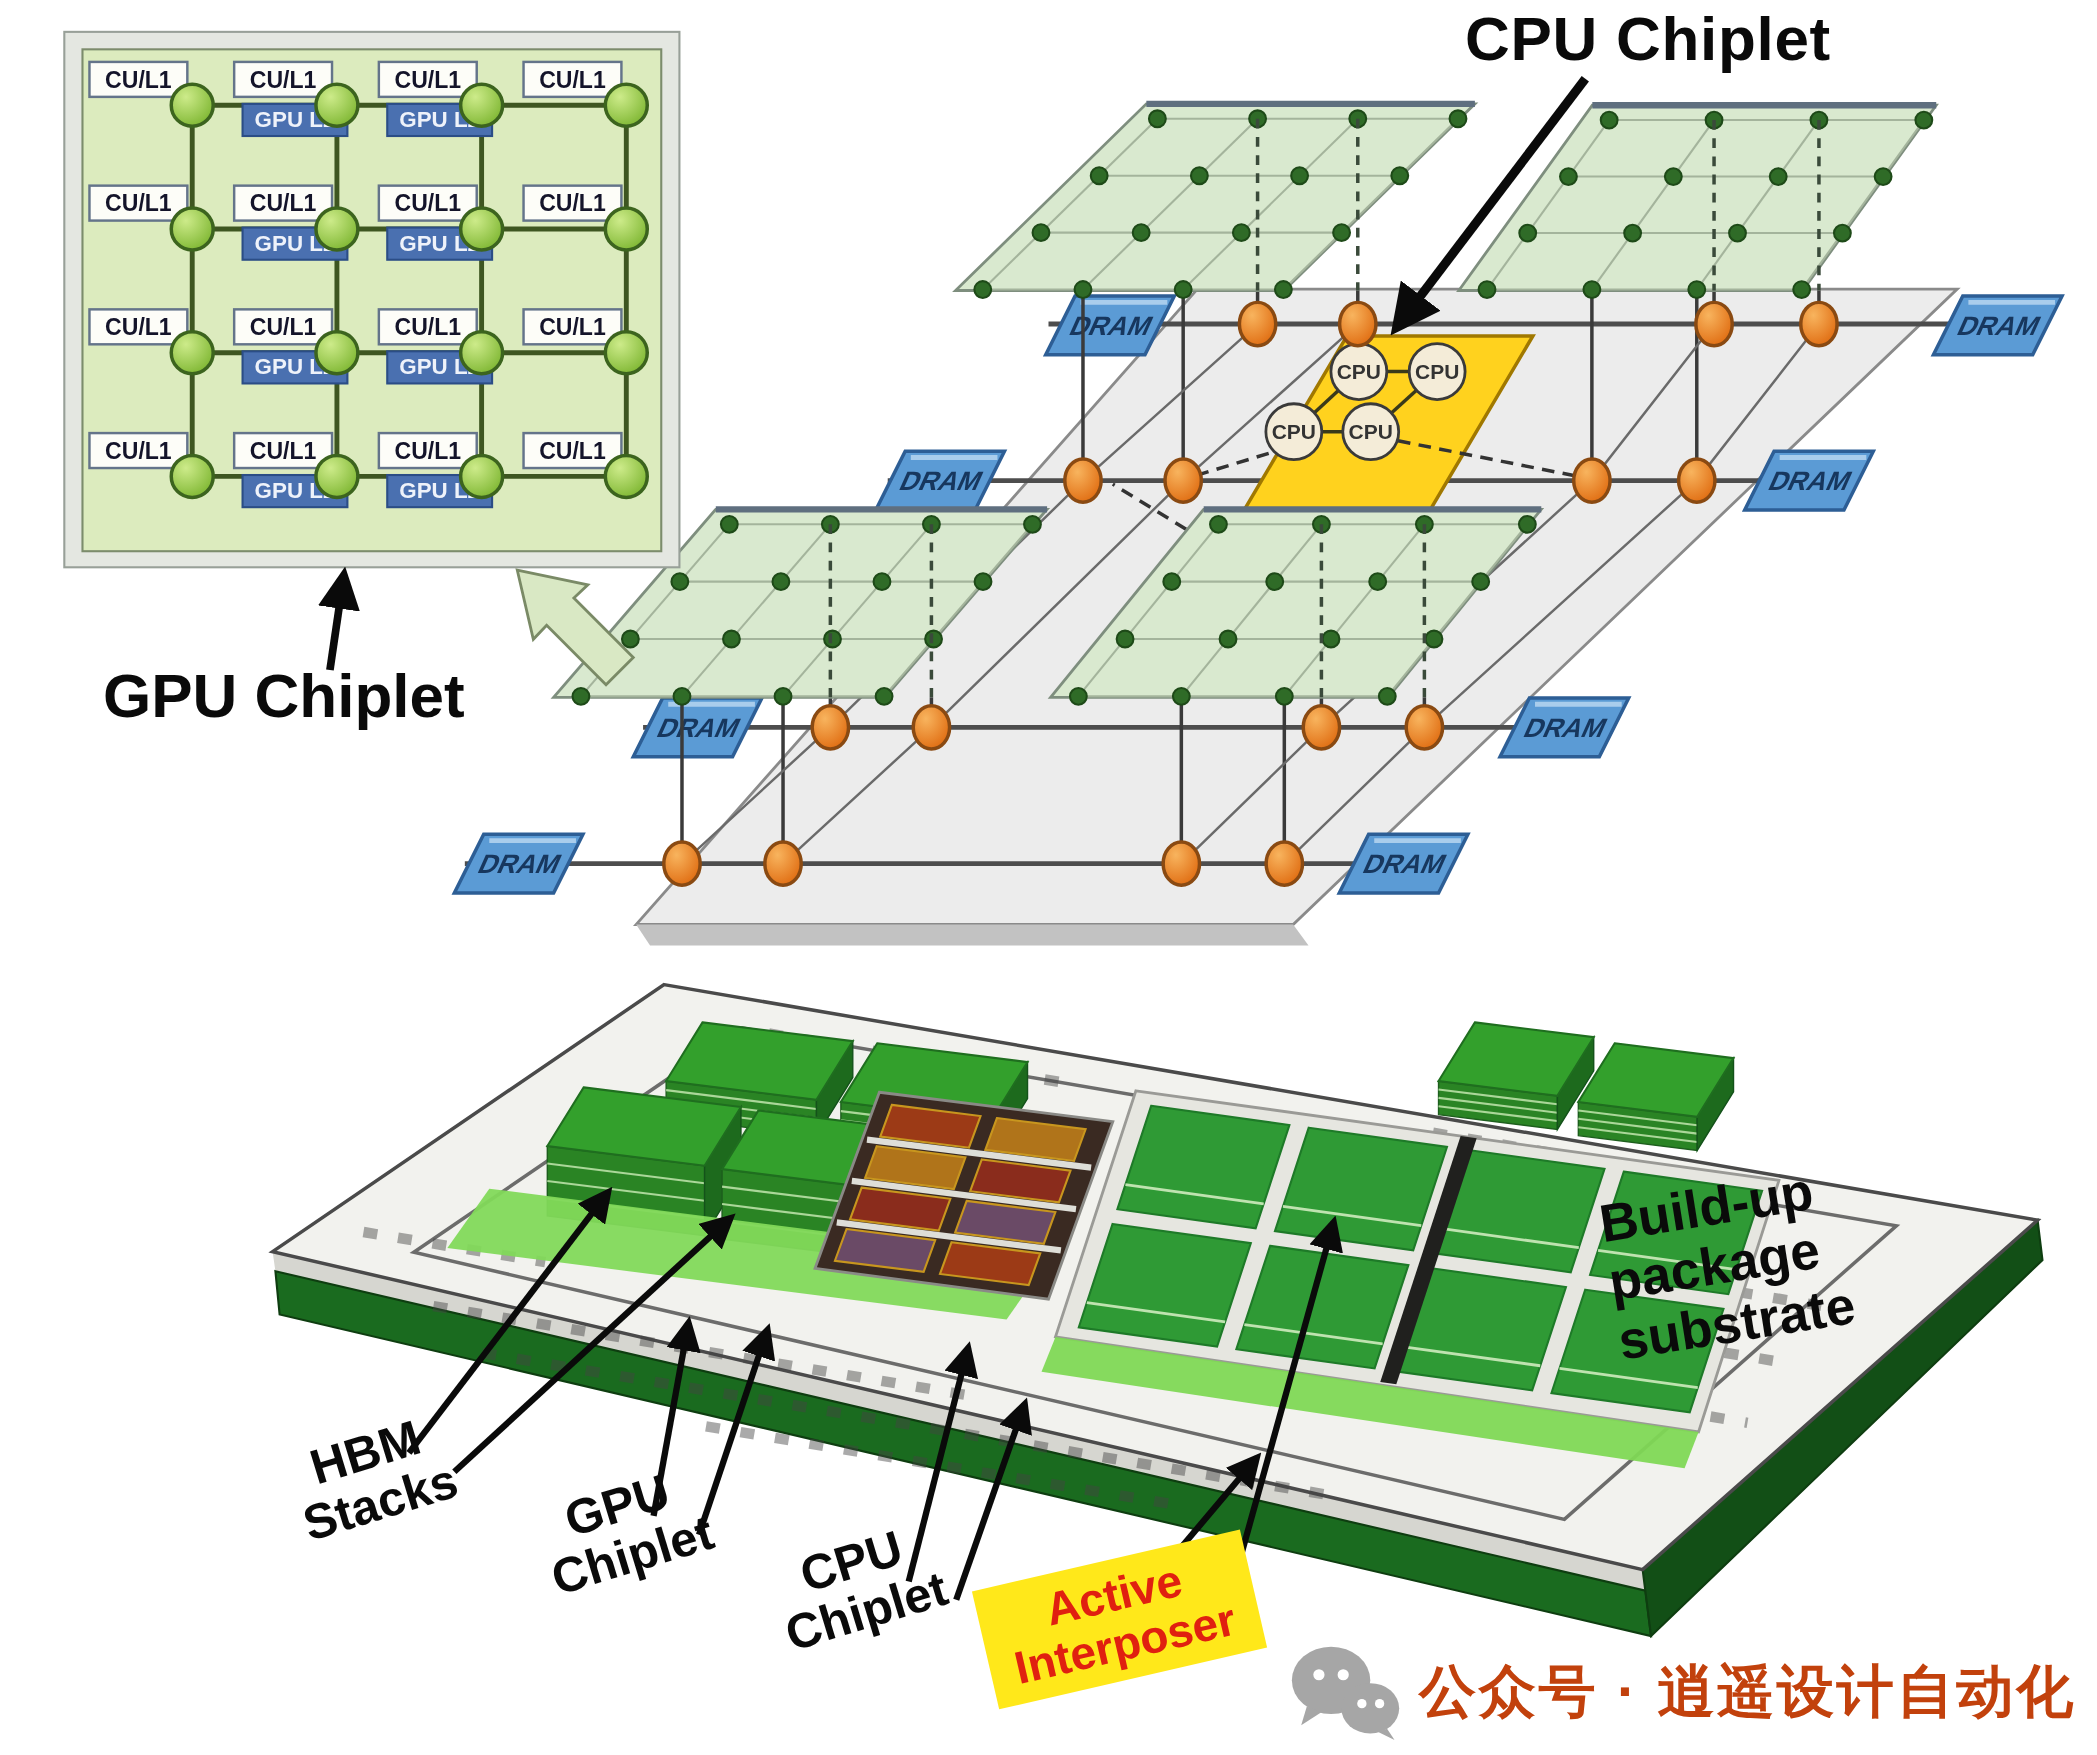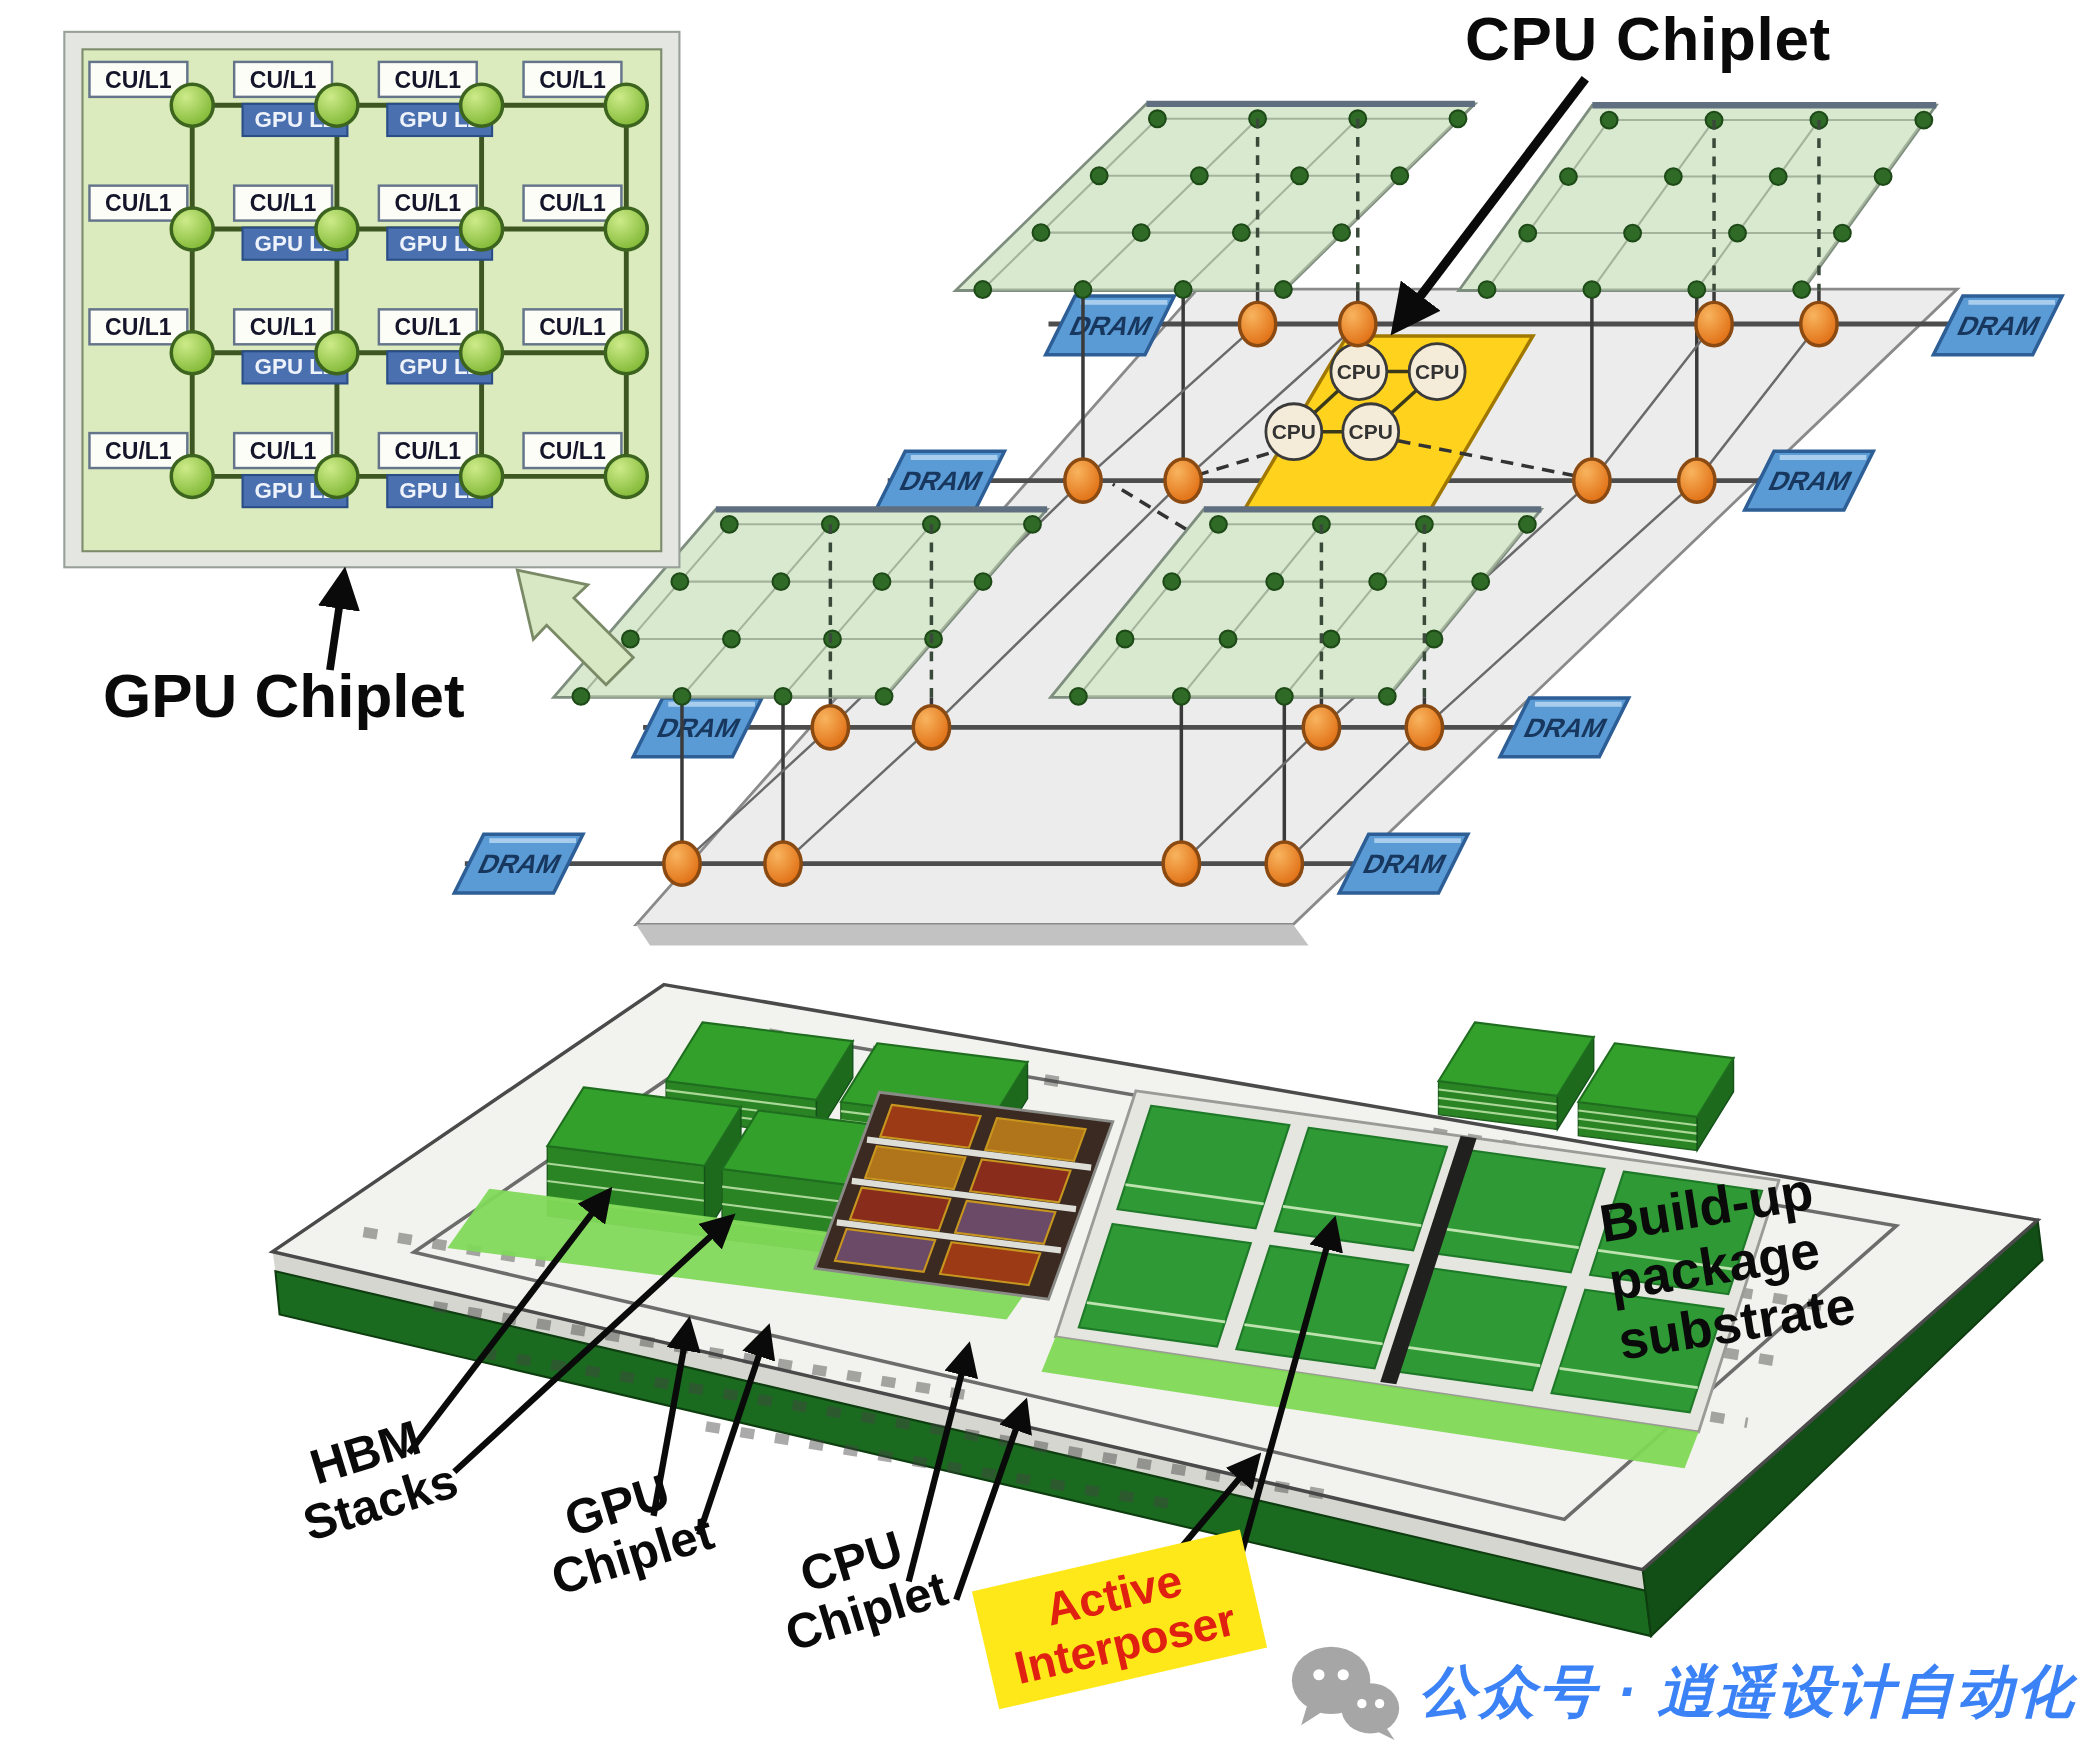--- a/index.html
+++ b/index.html
@@ -439,21 +439,21 @@
   <div class="lbl" id="lbl-gpu-bottom">GPU
 Chiplet</div>
   <div class="lbl" id="lbl-cpu-bottom">CPU
 Chiplet</div>
   <div class="lbl" id="lbl-active" style="background: rgb(255, 232, 26); color: rgb(224, 32, 16);">Active
 Interposer</div>
   <div class="lbl" id="lbl-buildup">Build-up
 package
 substrate</div>
 
-  <div class="watermark" style="color: #3b82f6; font-style: italic;">
+  <div class="watermark" style="color: #c2410c;">
     <svg width="112" height="98" viewBox="0 0 120 105">
       <ellipse cx="44" cy="40" rx="42" ry="36" fill="#a6a6a6"></ellipse>
       <polygon points="18,68 12,88 34,74" fill="#a6a6a6"></polygon>
       <circle cx="31" cy="34" r="6" fill="#ffffff"></circle>
       <circle cx="57" cy="34" r="6" fill="#ffffff"></circle>
       <ellipse cx="86" cy="70" rx="31" ry="27" fill="#a6a6a6"></ellipse>
       <polygon points="104,92 112,104 94,95" fill="#a6a6a6"></polygon>
       <circle cx="77" cy="65" r="5" fill="#ffffff"></circle>
       <circle cx="96" cy="65" r="5" fill="#ffffff"></circle>
     </svg>

